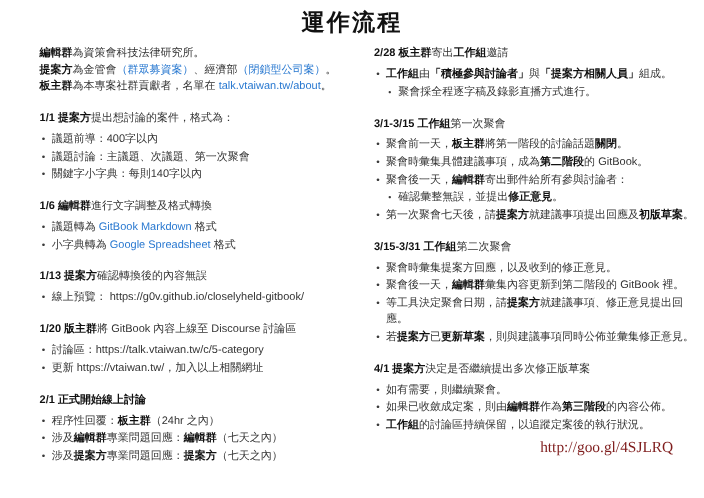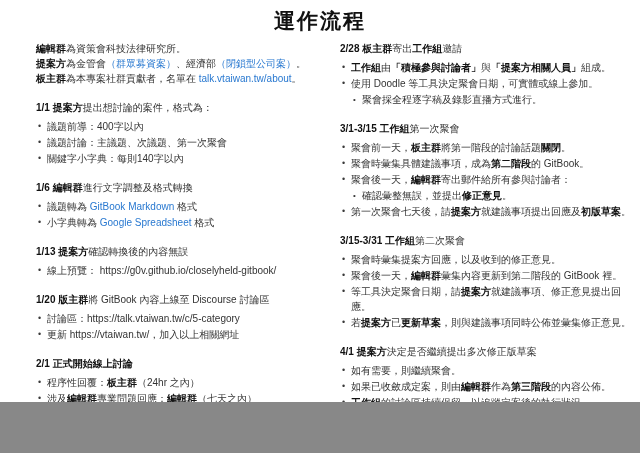--- a/index.html
+++ b/index.html
@@ -1,21 +1,21 @@
 <!DOCTYPE html>
 <html style="--link: #2878D0; --text: #333333; --bold: #111111;"><head>
 <meta charset="utf-8">
 <style>
   :root{ --link:#2878D0; --text:#333333; --bold:#111111; }
   *{ box-sizing:border-box; margin:0; padding:0; }
   html,body{ background:#888; }
   body{ display:flex; justify-content:center; }
   .page{
     position:relative;
-    width:640px; height:402px;
+    width:640px; height:453px;
     background:#ffffff;
     overflow:hidden;
     font-family:"Liberation Sans","DejaVu Sans",sans-serif;
     font-size:10px; line-height:15px;
     color:var(--text);
   }
   .title{
     font-size:21px; line-height:26px; font-weight:700;
     text-align:center; margin-top:8px; color:#111;
     letter-spacing:2px;
@@ -73,21 +73,20 @@
         <div class="bullet"><span class="">討論區：https://talk.vtaiwan.tw/c/5-category</span></div>
         <div class="bullet"><span class="">更新 https://vtaiwan.tw/，加入以上相關網址</span></div>
         <div class="sec-heading"><span class="b ">2/1 正式開始線上討論</span></div>
         <div class="bullet"><span class="">程序性回覆：</span><span class="b ">板主群</span><span class="">（24hr 之內）</span></div>
         <div class="bullet"><span class="">涉及</span><span class="b ">編輯群</span><span class="">專業問題回應：</span><span class="b ">編輯群</span><span class="">（七天之內）</span></div>
         <div class="bullet"><span class="">涉及</span><span class="b ">提案方</span><span class="">專業問題回應：</span><span class="b ">提案方</span><span class="">（七天之內）</span></div>
       </div>
     <div class="col right" id="col-right">
         <div class="sec-heading"><span class="b ">2/28 板主群</span><span class="">寄出</span><span class="b ">工作組</span><span class="">邀請</span></div>
         <div class="bullet"><span class="b ">工作組</span><span class="">由</span><span class="b ">「積極參與討論者」</span><span class="">與</span><span class="b ">「提案方相關人員」</span><span class="">組成。</span></div>
-        <div class="bullet"><span class="">使用 Doodle 等工具決定聚會日期，可實體或線上參加。</span></div>
         <div class="bullet sub"><span class="">聚會採全程逐字稿及錄影直播方式進行。</span></div>
         <div class="sec-heading"><span class="b ">3/1-3/15 工作組</span><span class="">第一次聚會</span></div>
         <div class="bullet"><span class="">聚會前一天，</span><span class="b ">板主群</span><span class="">將第一階段的討論話題</span><span class="b ">關閉</span><span class="">。</span></div>
         <div class="bullet"><span class="">聚會時彙集具體建議事項，成為</span><span class="b ">第二階段</span><span class="">的 GitBook。</span></div>
         <div class="bullet"><span class="">聚會後一天，</span><span class="b ">編輯群</span><span class="">寄出郵件給所有參與討論者：</span></div>
         <div class="bullet sub"><span class="">確認彙整無誤，並提出</span><span class="b ">修正意見</span><span class="">。</span></div>
         <div class="bullet"><span class="">第一次聚會七天後，請</span><span class="b ">提案方</span><span class="">就建議事項提出回應及</span><span class="b ">初版草案</span><span class="">。</span></div>
         <div class="sec-heading"><span class="b ">3/15-3/31 工作組</span><span class="">第二次聚會</span></div>
         <div class="bullet"><span class="">聚會時彙集提案方回應，以及收到的修正意見。</span></div>
         <div class="bullet"><span class="">聚會後一天，</span><span class="b ">編輯群</span><span class="">彙集內容更新到第二階段的 GitBook 裡。</span></div>

